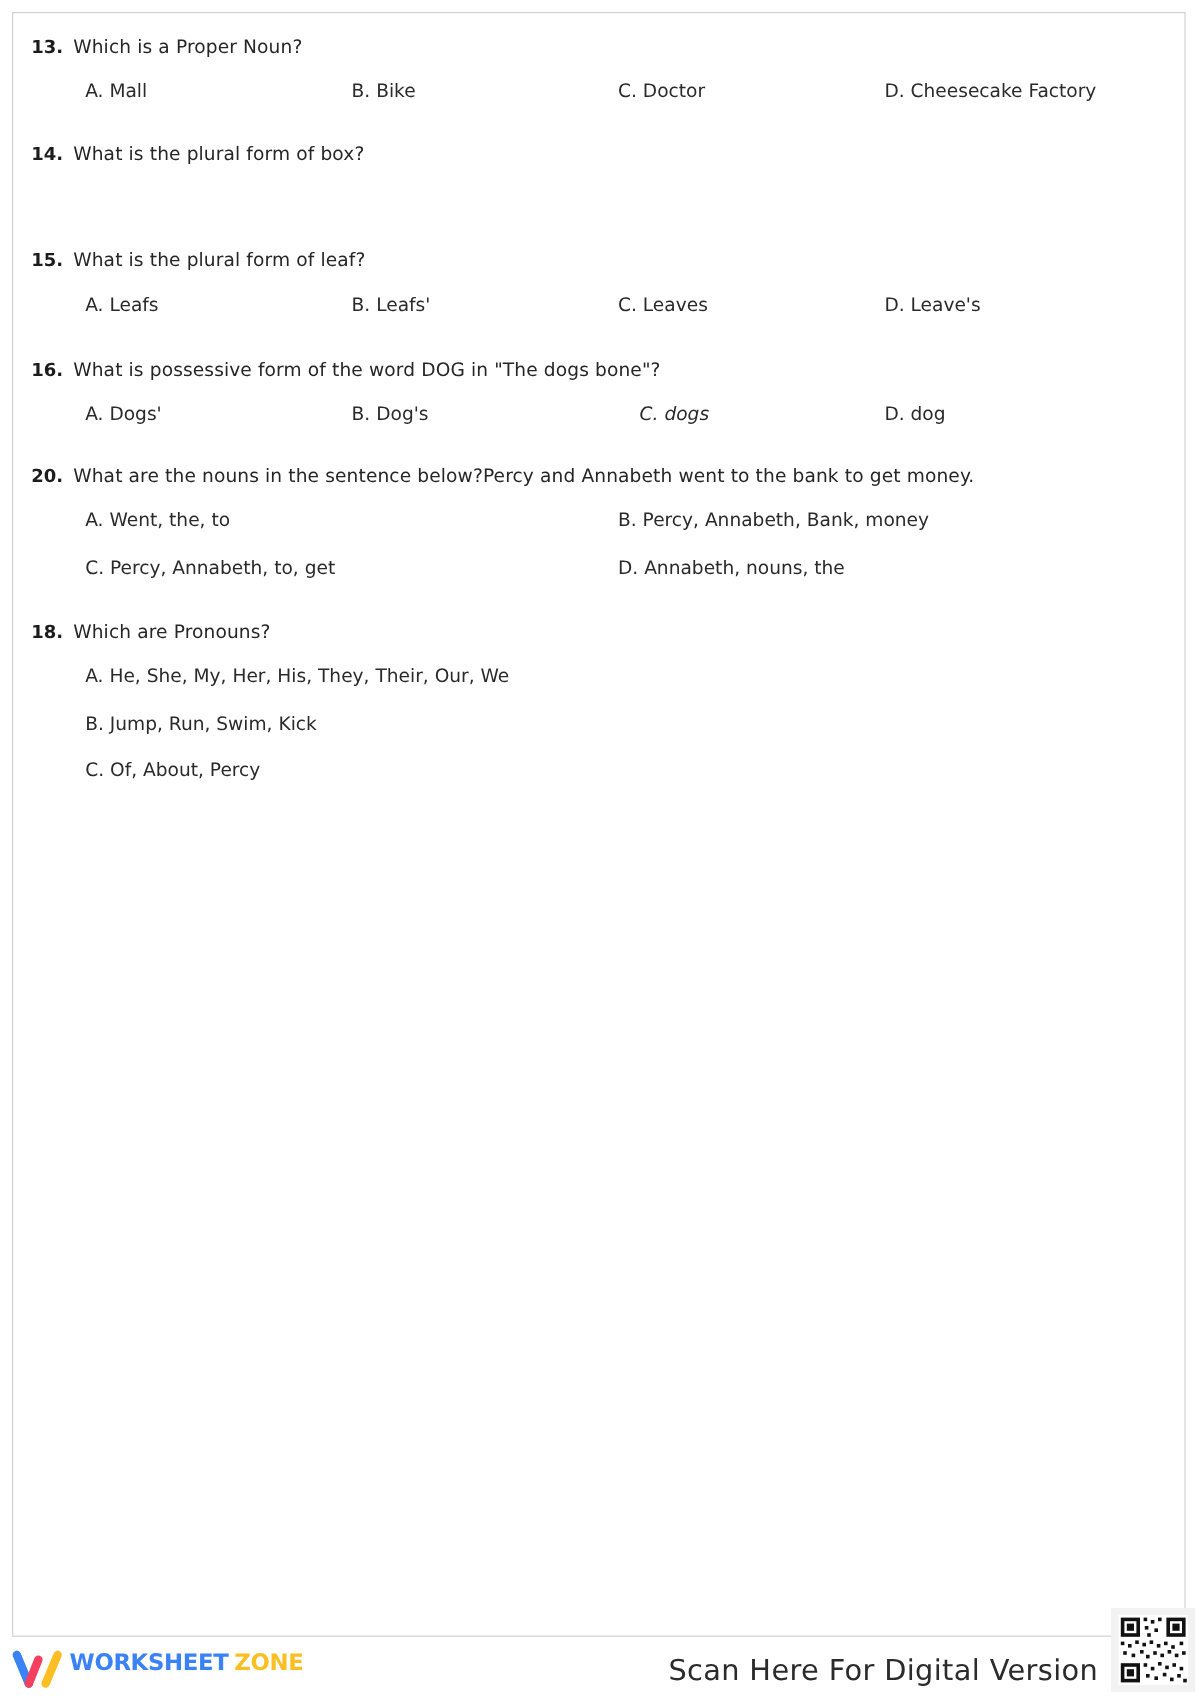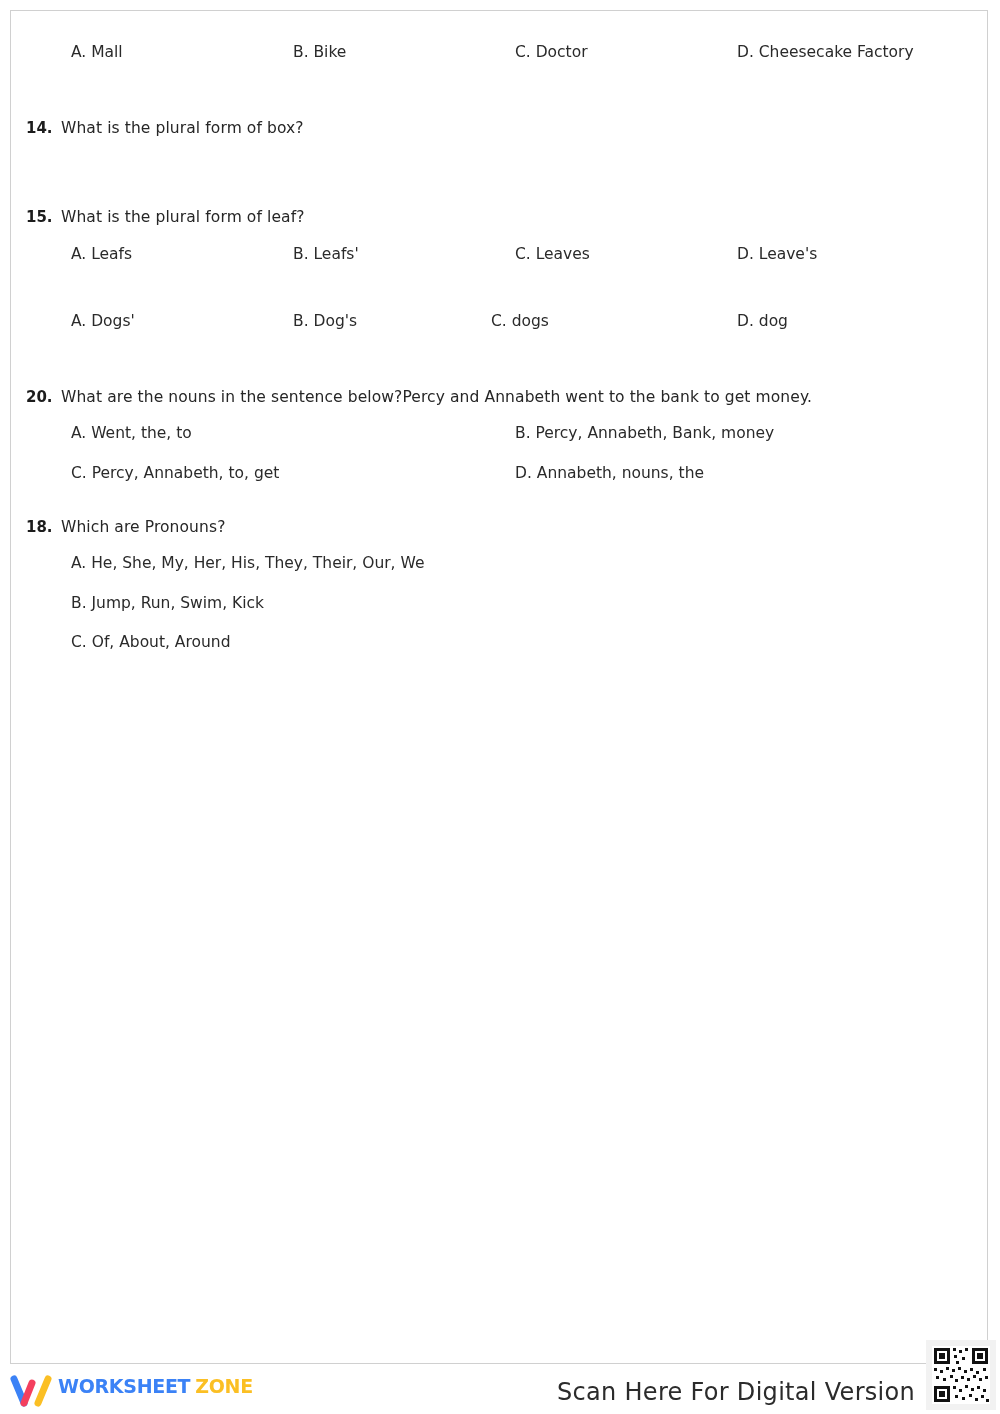--- a/index.html
+++ b/index.html
@@ -19,20 +19,24 @@
     .logo-z { color: #fbbf24; margin-left: 5px; }
     .scan { position: absolute; left: 557px; top: 1378px; font-size: 24px; color: #2b2b2b; letter-spacing: 0.3px; }
     .qr { position: absolute; left: 926px; top: 1340px; width: 70px; height: 70px; background: #f2f2f2; }
   </style>
 </head>
 <body>
 
 <div class="frame"></div>
 
 <div class="q" style="top:30px;">
+  <div class="q-head">
+    <span class="q-num">13.</span>
+    <span class="q-text">Which is a Proper Noun?</span>
+  </div>
   <div class="opts" style="height:30px;">
     <span class="opt" style="left:0;top:13px;">A. Mall</span>
     <span class="opt" style="left:222px;top:13px;">B. Bike</span>
     <span class="opt" style="left:444px;top:13px;">C. Doctor</span>
     <span class="opt" style="left:666px;top:13px;">D. Cheesecake Factory</span>
   </div>
 </div>
 
 <div class="q" style="top:119px;">
   <div class="q-head">
@@ -48,24 +52,28 @@
   </div>
   <div class="opts" style="height:30px;">
     <span class="opt" style="left:0;top:13px;">A. Leafs</span>
     <span class="opt" style="left:222px;top:13px;">B. Leafs'</span>
     <span class="opt" style="left:444px;top:13px;">C. Leaves</span>
     <span class="opt" style="left:666px;top:13px;">D. Leave's</span>
   </div>
 </div>
 
 <div class="q" style="top:299px;">
+  <div class="q-head">
+    <span class="q-num">16.</span>
+    <span class="q-text">What is possessive form of the word DOG in "The dogs bone"?</span>
+  </div>
   <div class="opts" style="height:30px;">
     <span class="opt" style="left:0;top:13px;">A. Dogs'</span>
     <span class="opt" style="left:222px;top:13px;">B. Dog's</span>
-    <span class="opt" style="left:420px;top:13px;">C. dogs</span>
+    <span class="opt" style="left:462px;top:13px;font-style:italic;">C. dogs</span>
     <span class="opt" style="left:666px;top:13px;">D. dog</span>
   </div>
 </div>
 
 <div class="q" style="top:388px;">
   <div class="q-head">
     <span class="q-num">20.</span>
     <span class="q-text">What are the nouns in the sentence below?Percy and Annabeth went to the bank to get money.</span>
   </div>
   <div class="opts" style="height:80px;">
@@ -77,21 +85,21 @@
 </div>
 
 <div class="q" style="top:518px;">
   <div class="q-head">
     <span class="q-num">18.</span>
     <span class="q-text">Which are Pronouns?</span>
   </div>
   <div class="opts" style="height:120px;">
     <span class="opt" style="left:0;top:12px;">A. He, She, My, Her, His, They, Their, Our, We</span>
     <span class="opt" style="left:0;top:52px;">B. Jump, Run, Swim, Kick</span>
-    <span class="opt" style="left:0;top:91px;">C. Of, About, Around</span>
+    <span class="opt" style="left:0;top:91px;">C. Of, About, Percy</span>
   </div>
 </div>
 
 <div class="logo">
   <svg width="42" height="32" viewBox="0 0 42 32">
     <path d="M4 4 L14 28" stroke="#3b82f6" stroke-width="7" stroke-linecap="round" fill="none"></path>
     <path d="M14 28 L22 8" stroke="#f43f5e" stroke-width="7" stroke-linecap="round" fill="none"></path>
     <path d="M28 28 L38 4" stroke="#fbbf24" stroke-width="7" stroke-linecap="round" fill="none"></path>
   </svg>
   <span class="logo-text">

